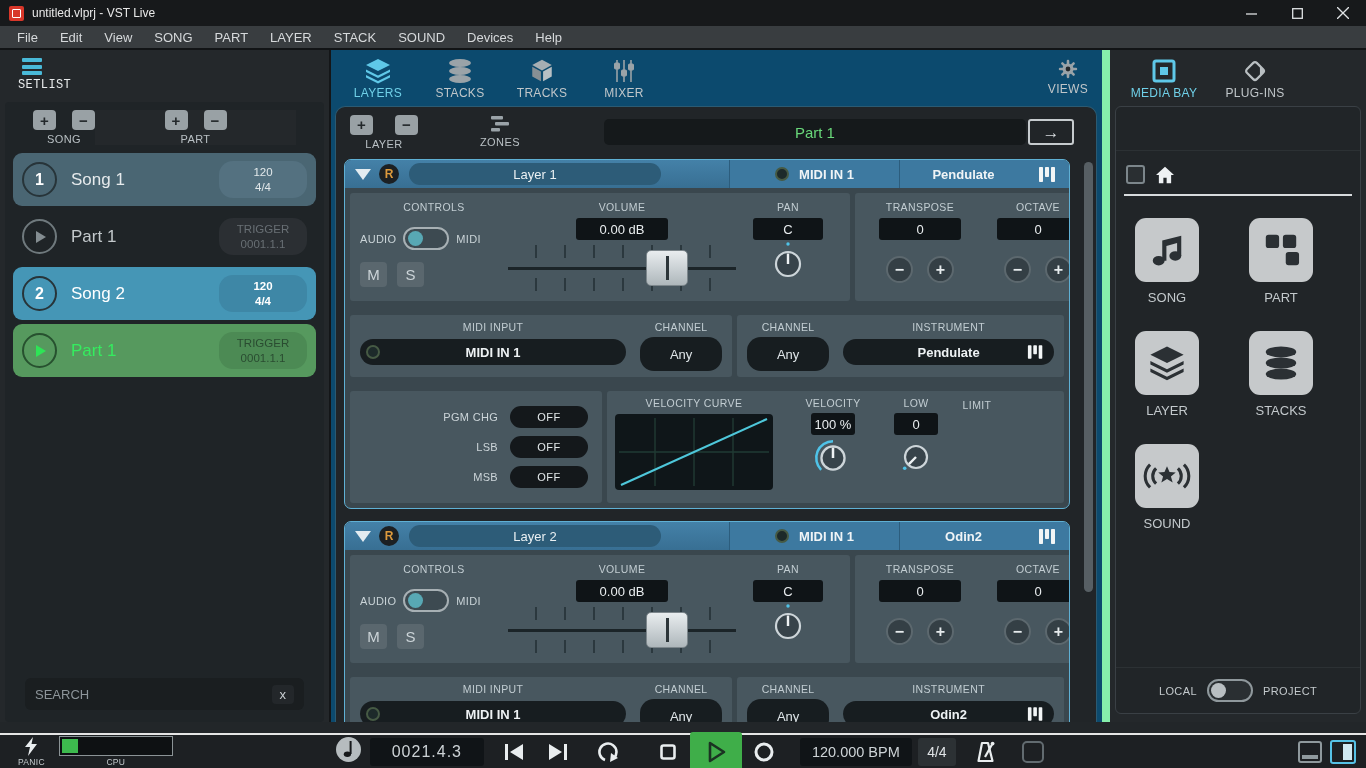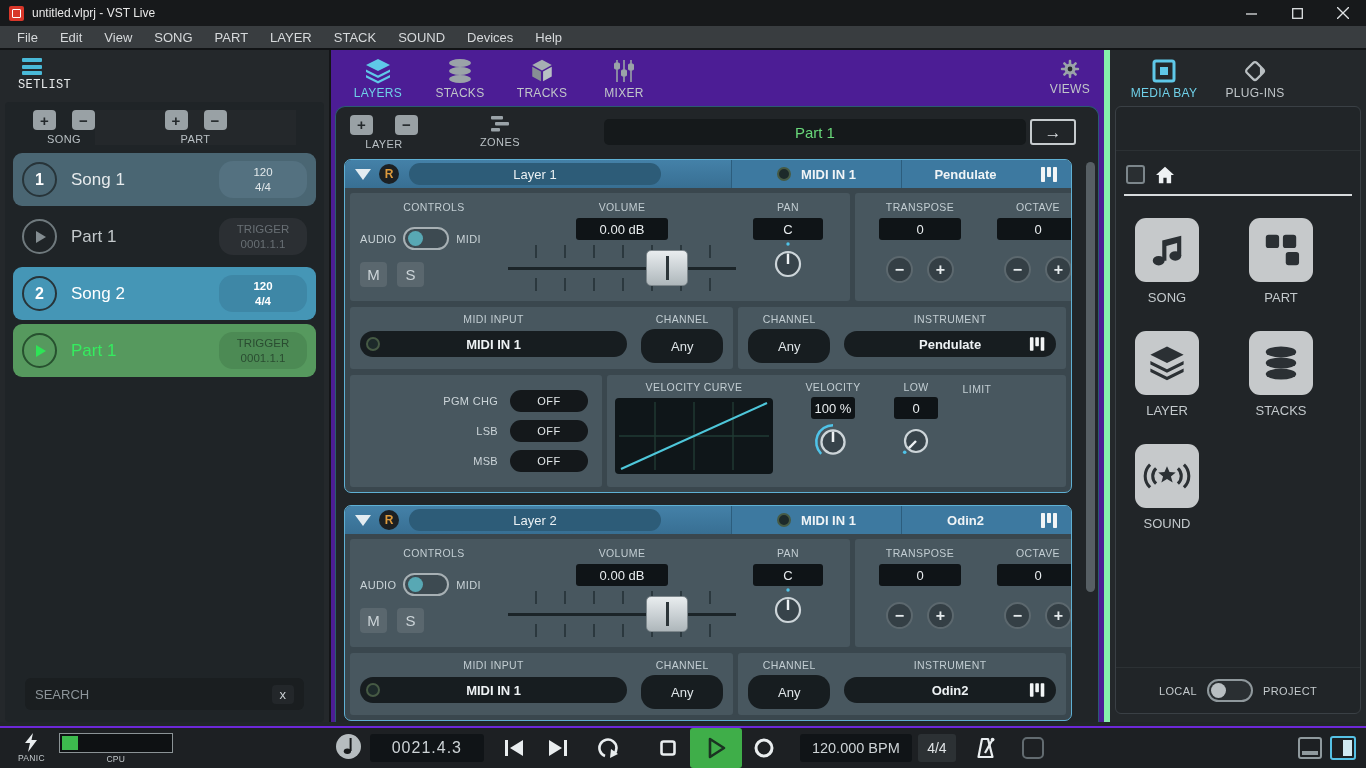--- a/index.html
+++ b/index.html
@@ -60,21 +60,21 @@
   .part-active .srow-badge { background:#4c8a54; color:#2a4c31; }
 
   .search-wrap { margin:8px 14px 12px; height:32px; background:#1a1e20; border-radius:6px;
                  display:flex; align-items:center; padding:0 10px; }
   .search-wrap input { flex:1; background:transparent; border:none; outline:none; color:#9aa2a6; font-size:13px;
                        font-family:"Liberation Sans", sans-serif; }
   .search-wrap input::placeholder { color:#8d959a; }
   .search-clear { color:#c9ced1; font-size:13px; padding:2px 8px; border-radius:4px; background:#23272a; }
 
   
-  .center { flex:1; position:relative; background:#4c1d95; border-right:6px solid #86efac; }
+  .center { flex:1; position:relative; background:#0c4a6e; border-right:8px solid #86efac; }
   .tabbar { height:56px; display:flex; align-items:flex-start; padding:8px 0 0 18px; gap:24px; }
   .tab { display:flex; flex-direction:column; align-items:center; width:58px; }
   .tab .ic { height:26px; display:flex; align-items:center; }
   .tab-label { font-size:12px; color:#c0c6c9; margin-top:2px; letter-spacing:.3px;}
   .tab.active .tab-label { color:#6fd0e8; }
   .views-tab { position:absolute; top:8px; right:14px; display:flex; flex-direction:column; align-items:center; }
 
   .content-frame { position:absolute; top:56px; left:4px; right:5px; bottom:0;
                    border:1px solid #2b5possible Rude72; border:1px solid #2b5a72; border-bottom:none;
                    border-radius:10px 10px 0 0; background:#212528; overflow:hidden; }
@@ -96,21 +96,21 @@
   .lname-pill { width:252px; height:22px; margin-left:10px; background:#2d5c78; border-radius:12px;
                 display:flex; align-items:center; justify-content:center; color:#eaf0f3; font-size:13px; }
   .lhead-right { margin-left:auto; height:100%; display:flex; align-items:center; background:#3d79a0; }
   .lhead-seg { height:100%; display:flex; align-items:center; justify-content:center; border-left:1px solid #2c5d7d; }
   .seg-midi { width:170px; gap:10px; }
   .radio { width:14px; height:14px; border-radius:50%; background:#1d2a2a; border:2px solid #465a44; }
   .seg-txt { color:#f0f4f6; font-size:13px; font-weight:bold; }
   .seg-inst { width:128px; }
   .seg-piano { width:42px; border-left:none; }
 
-  .lp-body { padding:5px; display:flex; flex-direction:column; gap:6px; }
+  .lp-body { padding:5px; display:flex; flex-direction:column; gap:14px; }
   .lrow { display:flex; gap:5px; }
   .box { background:#48575f; border-radius:3px; }
   .sm-label { font-size:10.5px; color:#c2cdd2; letter-spacing:.4px; text-align:center; }
   .val-pill { background:#0f1417; border-radius:3px; color:#e9edef; font-size:13px; height:22px;
               display:flex; align-items:center; justify-content:center; }
 
   
   .r1-main { flex:1; height:108px; display:flex; padding:8px 10px 6px; }
   .r1-side { width:252px; height:108px; display:flex; padding:8px 6px 6px; }
   .ctl-col { width:148px; display:flex; flex-direction:column; }
@@ -179,22 +179,22 @@
   .tile { display:flex; flex-direction:column; align-items:center; width:66px; }
   .tile-sq { width:64px; height:64px; background:#c6c9cb; border-radius:11px; display:flex; align-items:center; justify-content:center; }
   .tile-label { color:#c3c9cc; font-size:13px; margin-top:8px; }
   .lp-toggle-row { margin-top:auto; border-top:1px solid #2c3134; height:46px; display:flex; align-items:center;
                    justify-content:center; gap:10px; }
   .lp-toggle-lab { color:#c3c9cc; font-size:11px; letter-spacing:.4px; }
   .gtoggle { width:46px; height:23px; border:2px solid #8f989c; border-radius:12px; position:relative; background:#2a2f32;}
   .gtoggle .tk { position:absolute; top:2px; left:2.5px; width:15px; height:15px; border-radius:50%; background:#b9bfc2; }
 
   
-  .transport { position:absolute; bottom:0; left:0; right:0; height:42px; background:#1d2023;
-               border-top:2px solid #6d28d9; display:flex; align-items:center;margin-top:12px; }
+  .transport { position:absolute; bottom:0; left:0; right:0; height:35px; background:#1d2023;
+               border-top:2px solid #e5e5e5; display:flex; align-items:center;margin-top:12px; }
   .tp-col { display:flex; flex-direction:column; align-items:center; }
   .tiny-lab { font-size:8.5px; color:#c3c9cc; margin-top:1px; letter-spacing:.3px;}
   .panic { margin-left:18px; }
   .cpu { margin-left:14px; }
   .cpu-meter { width:114px; height:20px; border:1px solid #8b9396; background:#0e1113; position:relative; }
   .cpu-fill { position:absolute; left:2px; top:2px; bottom:2px; width:16px; background:#3dba4e; }
   .clock-ic { margin-left:162px; }
   .time-disp { width:114px; height:28px; background:#101417; border-radius:3px; margin-left:8px;
                display:flex; align-items:center; justify-content:center; color:#cdd3d6; font-size:16px; letter-spacing:1px;}
   .tbtn { width:44px; height:40px; display:flex; align-items:center; justify-content:center; border-radius:3px; }

